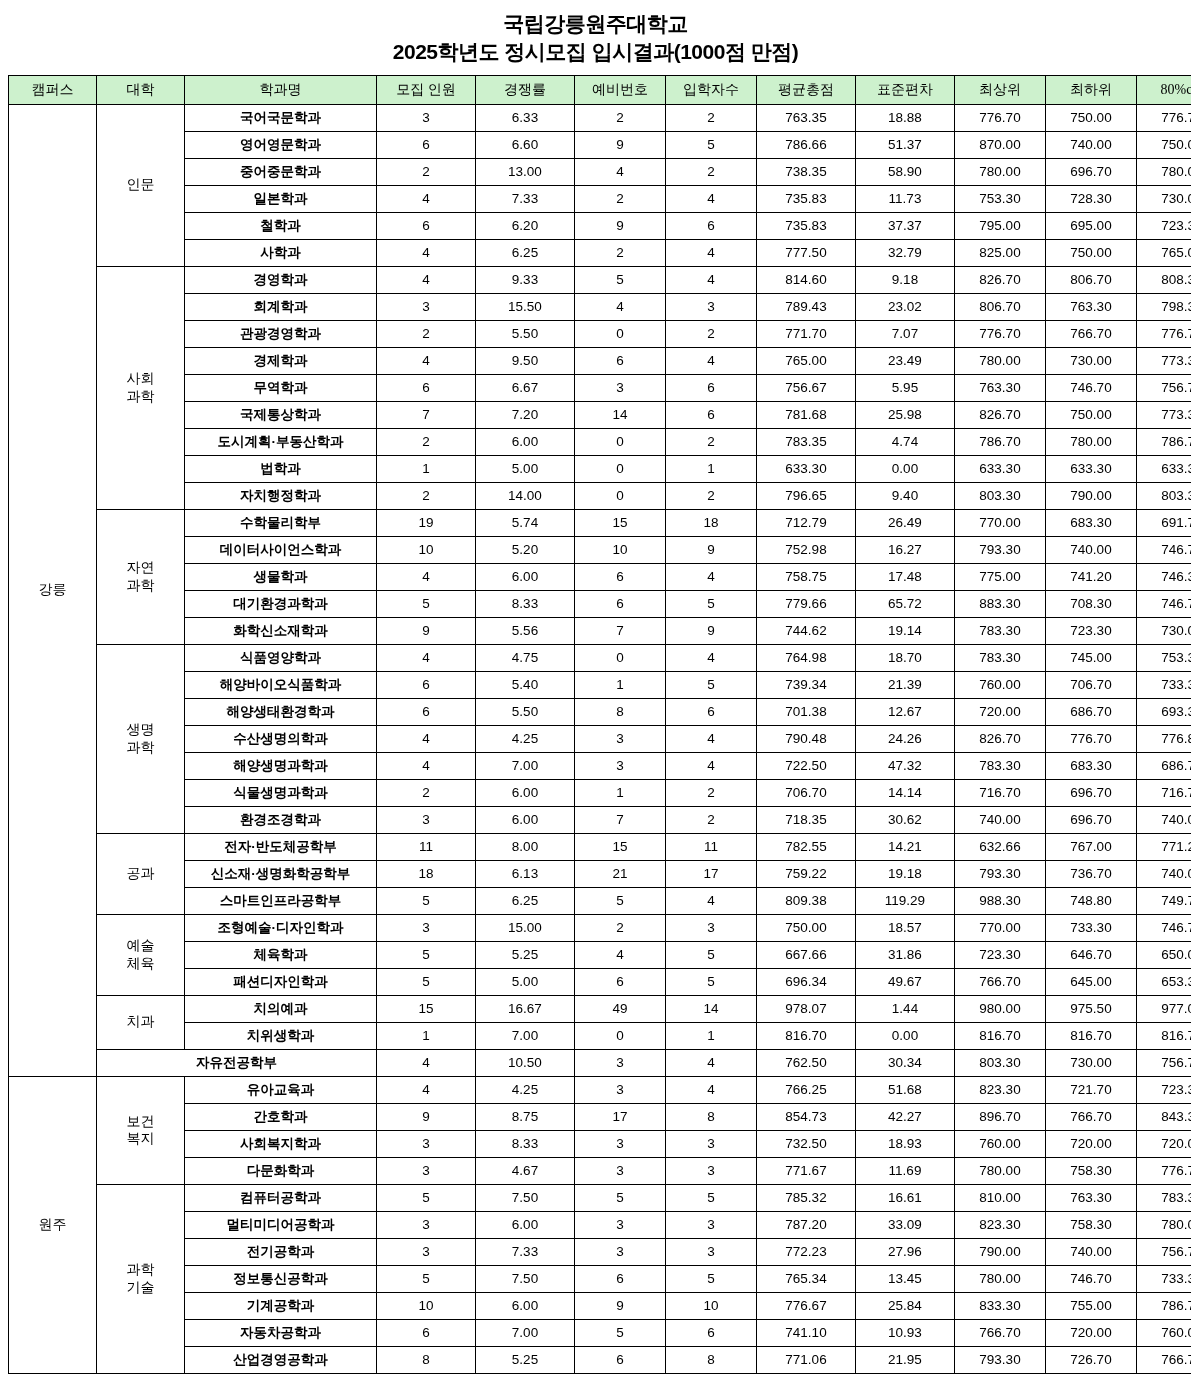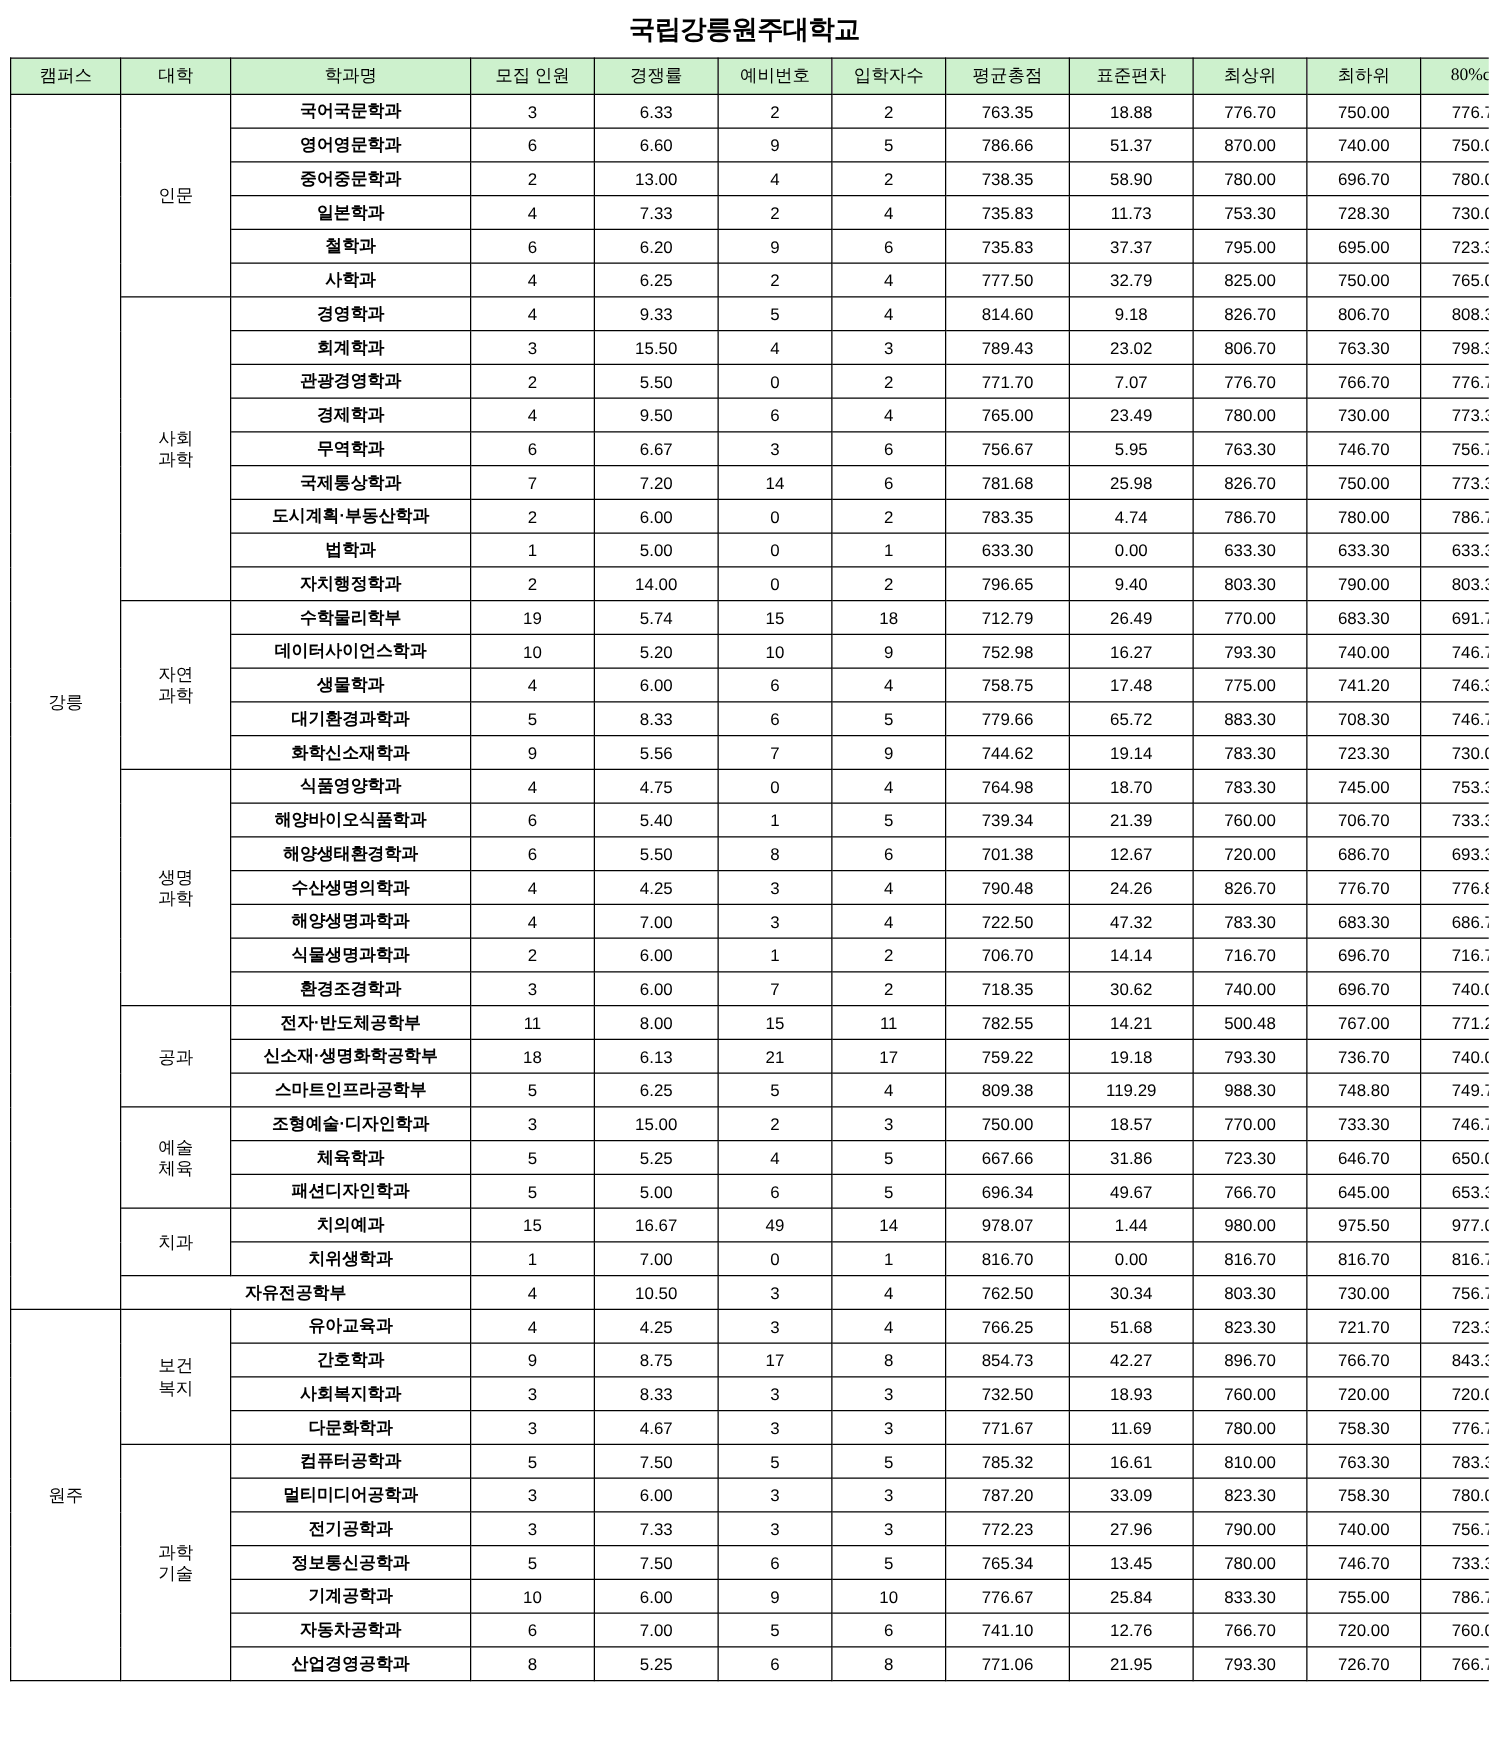--- a/index.html
+++ b/index.html
@@ -76,20 +76,21 @@
   col.c-bottom { width: 91px; }
   col.c-cut { width: 91px; }
 </style>
 </head>
 <body>
 
 <div id="page">
 
   <div class="title-block">
     <div class="title-line">국립강릉원주대학교</div>
+    <div class="title-line">2025학년도 정시모집 입시결과(1000점 만점)</div>
   </div>
 
   <table class="result">
     <colgroup>
       <col class="c-campus">
         <col class="c-college">
         <col class="c-dept">
         <col class="c-quota">
       <col class="c-ratio">
         <col class="c-waitnum">
@@ -448,21 +449,21 @@
         </tr>
         <tr>
           <td class="group-cell" rowspan="3">공과</td>
           <td class="dept-name">전자·반도체공학부</td>
           <td class="num">11</td>
           <td class="num">8.00</td>
           <td class="num">15</td>
           <td class="num">11</td>
           <td class="num">782.55</td>
           <td class="num">14.21</td>
-          <td class="num">500.48</td>
+          <td class="num">632.66</td>
           <td class="num">767.00</td>
           <td class="num">771.20</td>
         </tr>
         <tr>
           <td class="dept-name">신소재·생명화학공학부</td>
           <td class="num">18</td>
           <td class="num">6.13</td>
           <td class="num">21</td>
           <td class="num">17</td>
           <td class="num">759.22</td>
@@ -668,21 +669,21 @@
           <td class="num">755.00</td>
           <td class="num">786.70</td>
         </tr>
         <tr>
           <td class="dept-name">자동차공학과</td>
           <td class="num">6</td>
           <td class="num">7.00</td>
           <td class="num">5</td>
           <td class="num">6</td>
           <td class="num">741.10</td>
-          <td class="num">12.76</td>
+          <td class="num">10.93</td>
           <td class="num">766.70</td>
           <td class="num">720.00</td>
           <td class="num">760.00</td>
         </tr>
         <tr>
           <td class="dept-name">산업경영공학과</td>
           <td class="num">8</td>
           <td class="num">5.25</td>
           <td class="num">6</td>
           <td class="num">8</td>

